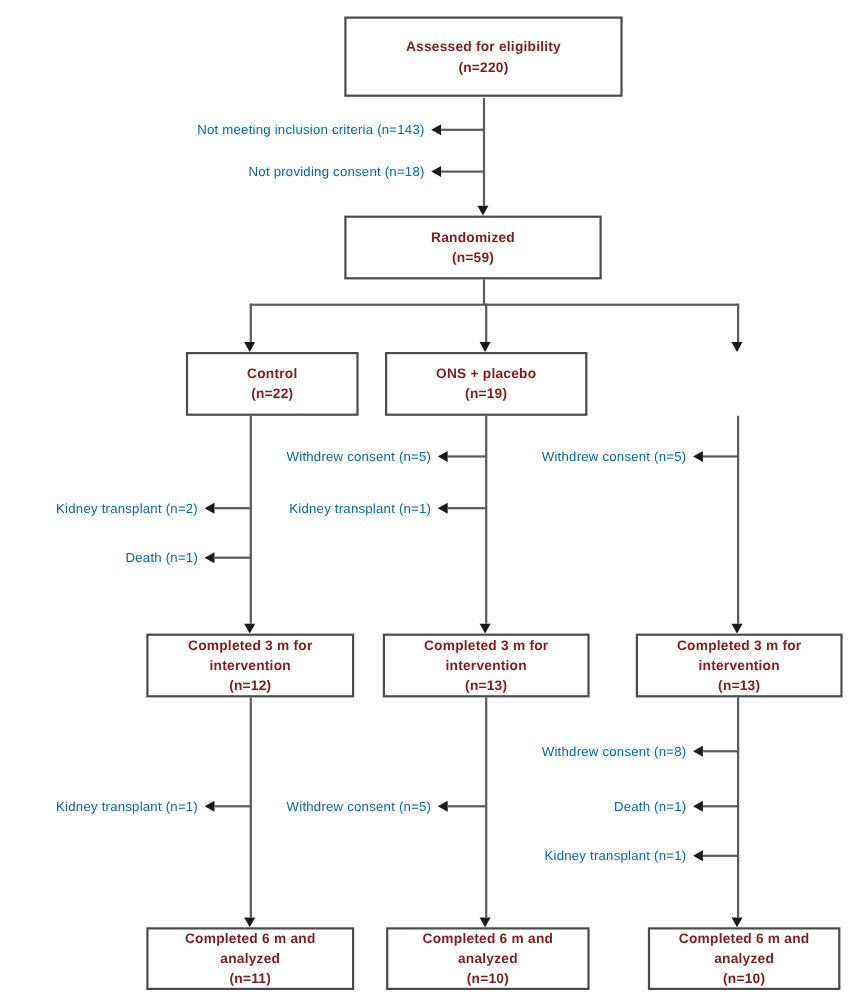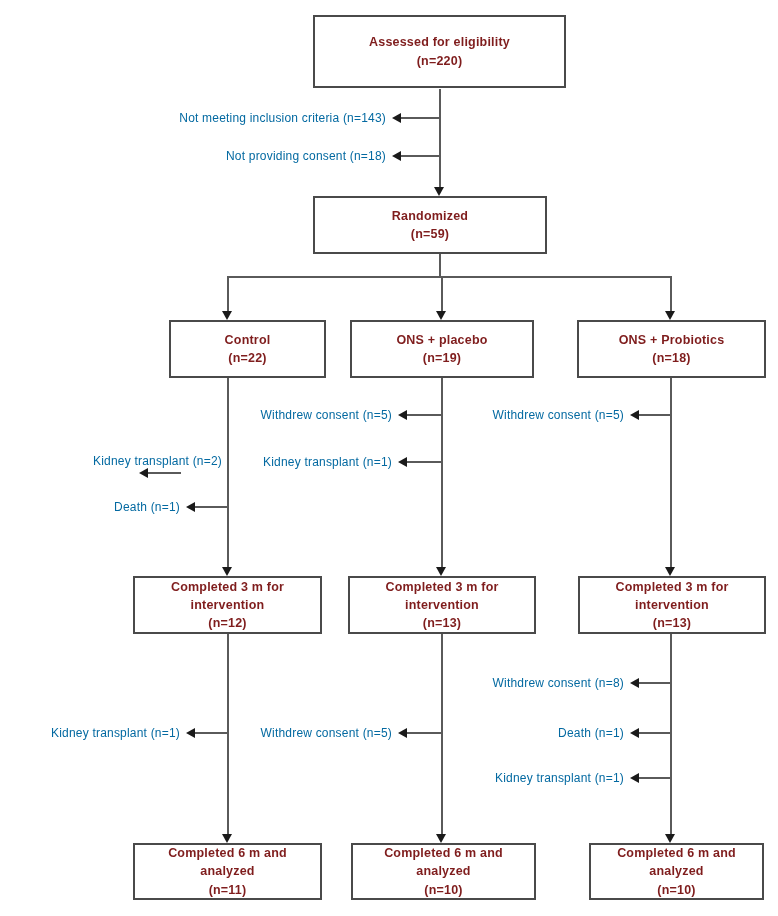--- a/index.html
+++ b/index.html
@@ -51,24 +51,20 @@
   </div>
 
   <div class="box" style="left:140px; top:320px; width:157px; height:58px;margin-left:29px;">
     <span>Control
 (n=22)</span>
   </div>
   <div class="box" style="left:350px; top:320px; width:184px; height:58px;align-items:center;">
     <span>ONS + placebo
 (n=19)</span>
   </div>
-  <div class="box" style="left:577px; top:320px; width:189px; height:58px;">
-    <span>ONS + Probiotics
-(n=18)</span>
-  </div>
 
   <div class="box" style="left:133px; top:576px; width:189px; height:58px;">
     <span>Completed 3 m for
 intervention
 (n=12)</span>
   </div>
   <div class="box" style="left:348px; top:576px; width:188px; height:58px;">
     <span>Completed 3 m for
 intervention
 (n=13)</span>
@@ -130,21 +126,21 @@
     </span>
   </div>
   <div class="excl" style="right:338px; top:148px;padding-left:12px;">
     <span class="excl-label">Not providing consent (n=18)</span>
     <span class="arrow-left">
       <span class="head"></span>
       <span class="shaft" style="width:39px;"></span>
     </span>
   </div>
 
-  <div class="excl" style="right:550px; top:454px;flex-direction:column;">
+  <div class="excl" style="right:550px; top:454px;">
     <span class="excl-label">Kidney transplant (n=2)</span>
     <span class="arrow-left">
       <span class="head"></span>
       <span class="shaft" style="width:33px;"></span>
     </span>
   </div>
   <div class="excl" style="right:550px; top:499px;">
     <span class="excl-label">Death (n=1)</span>
     <span class="arrow-left">
       <span class="head"></span>

